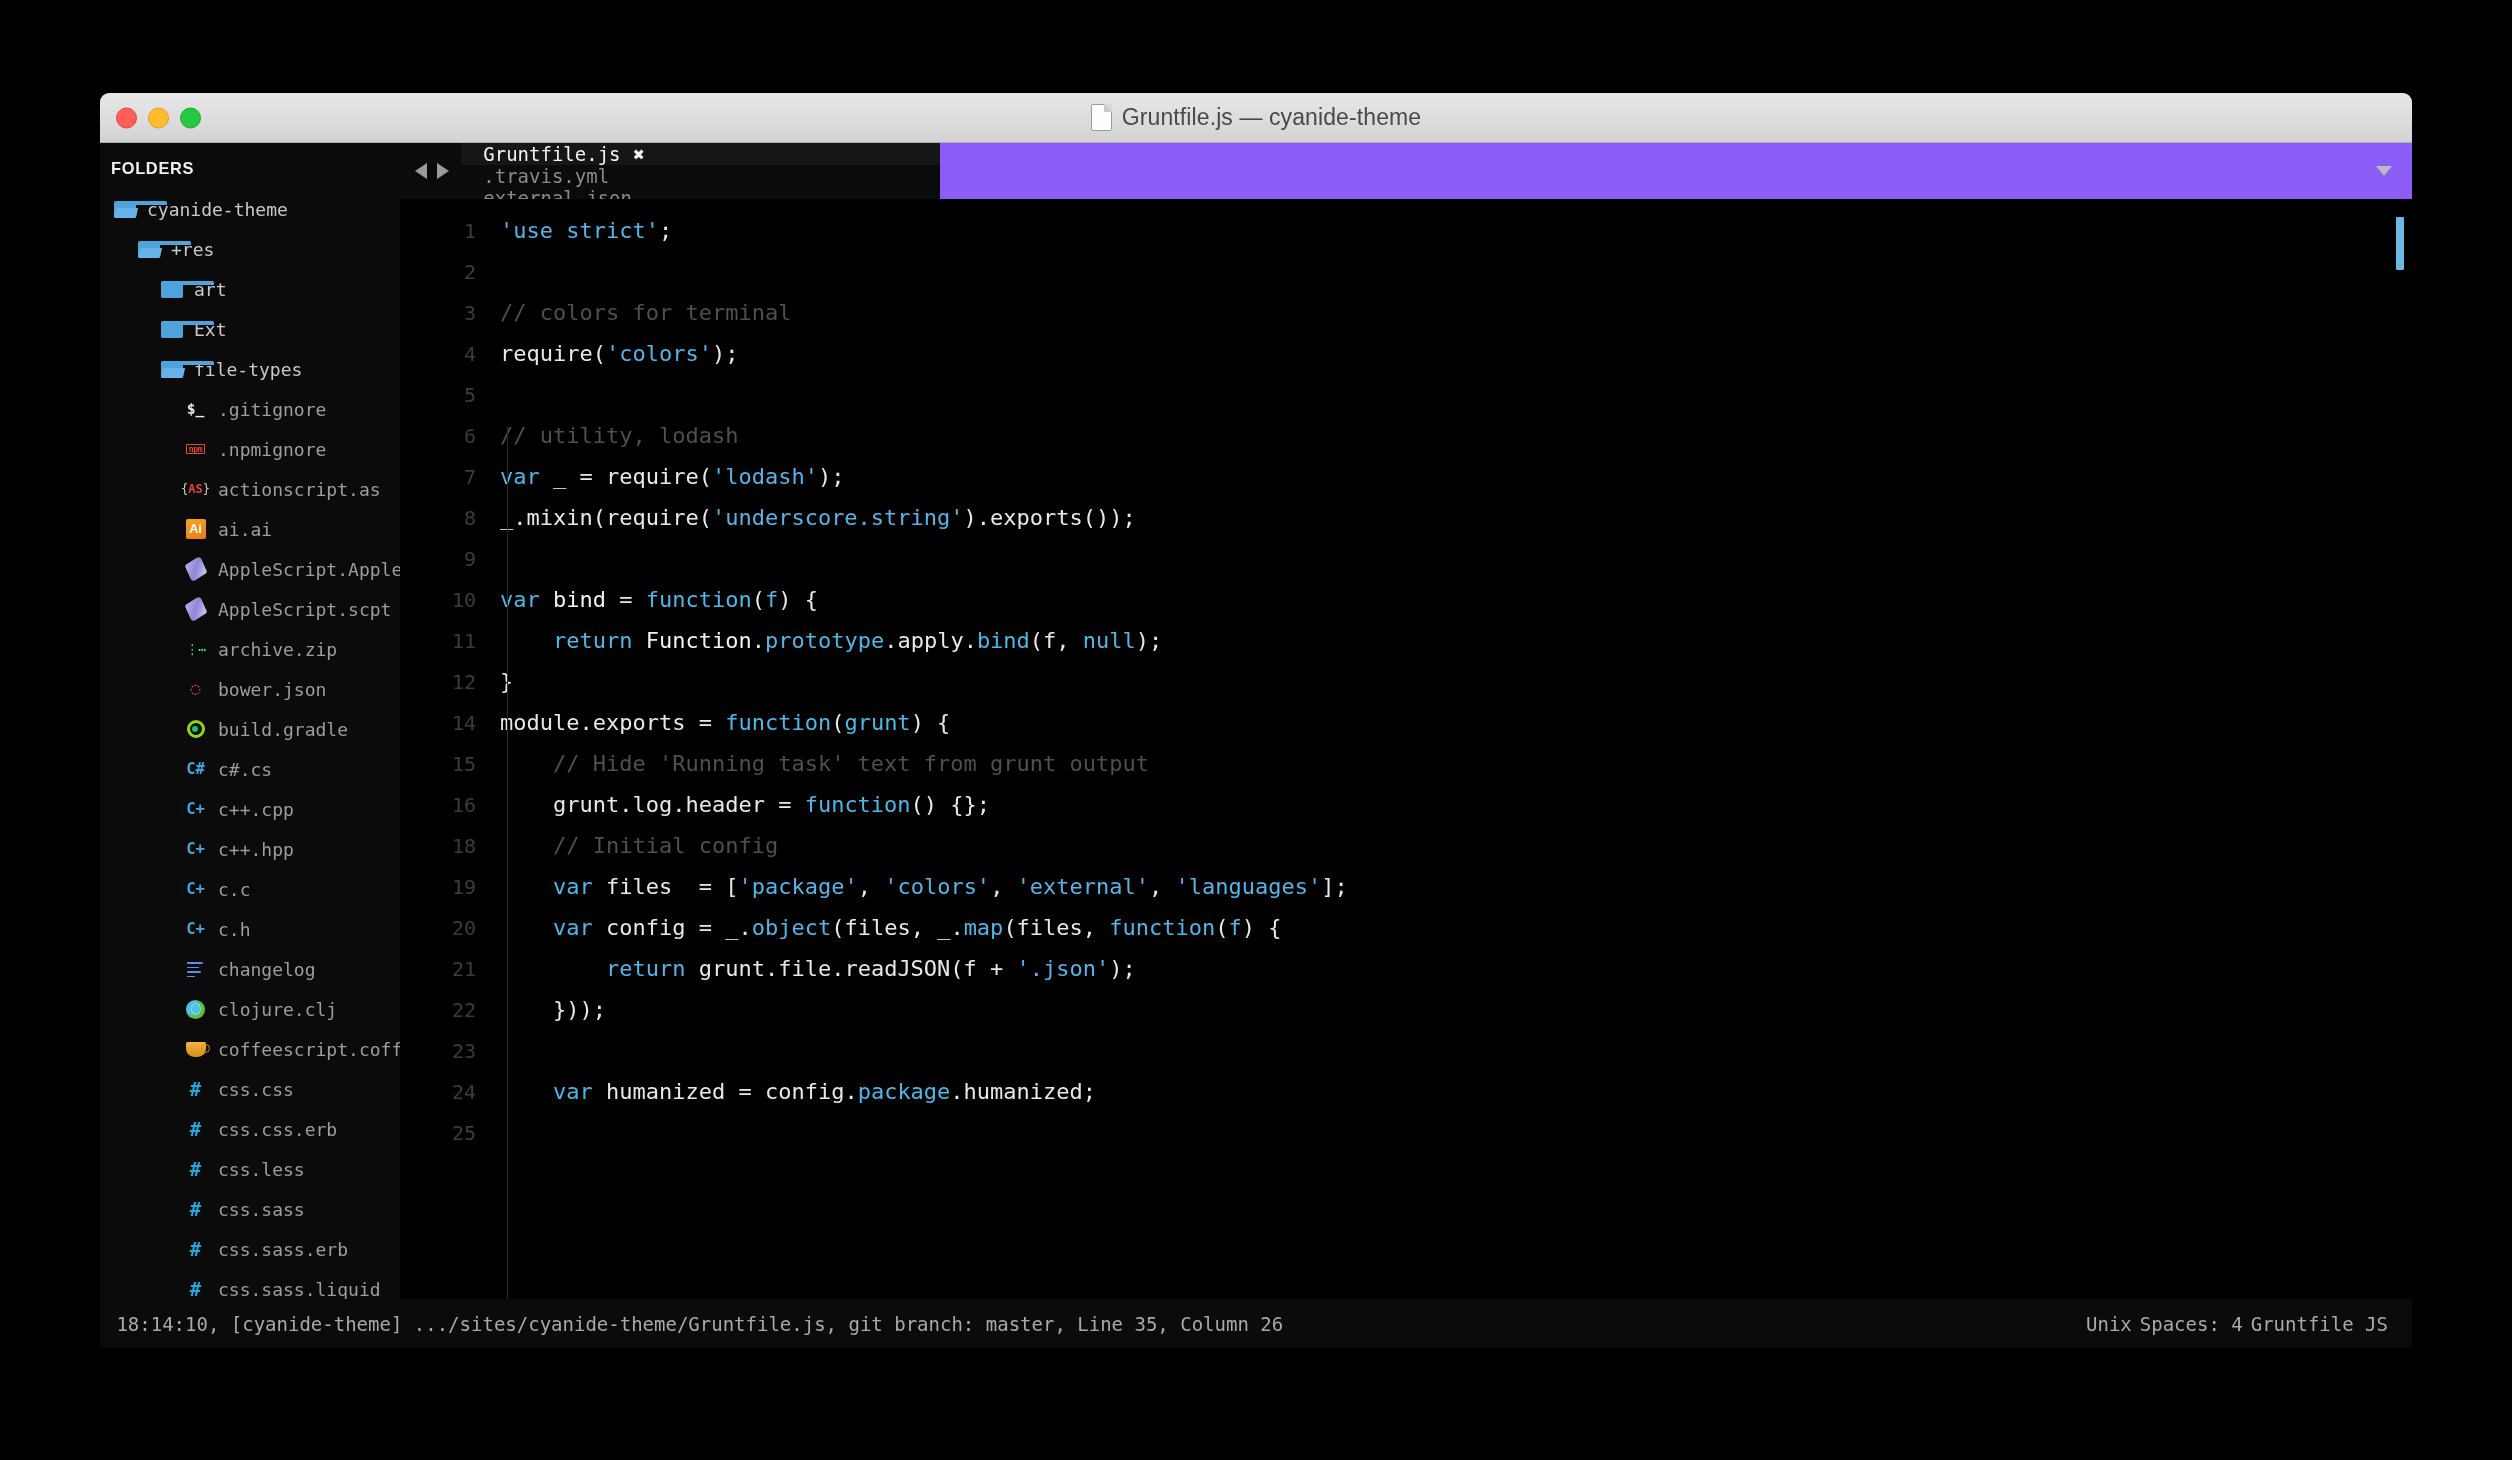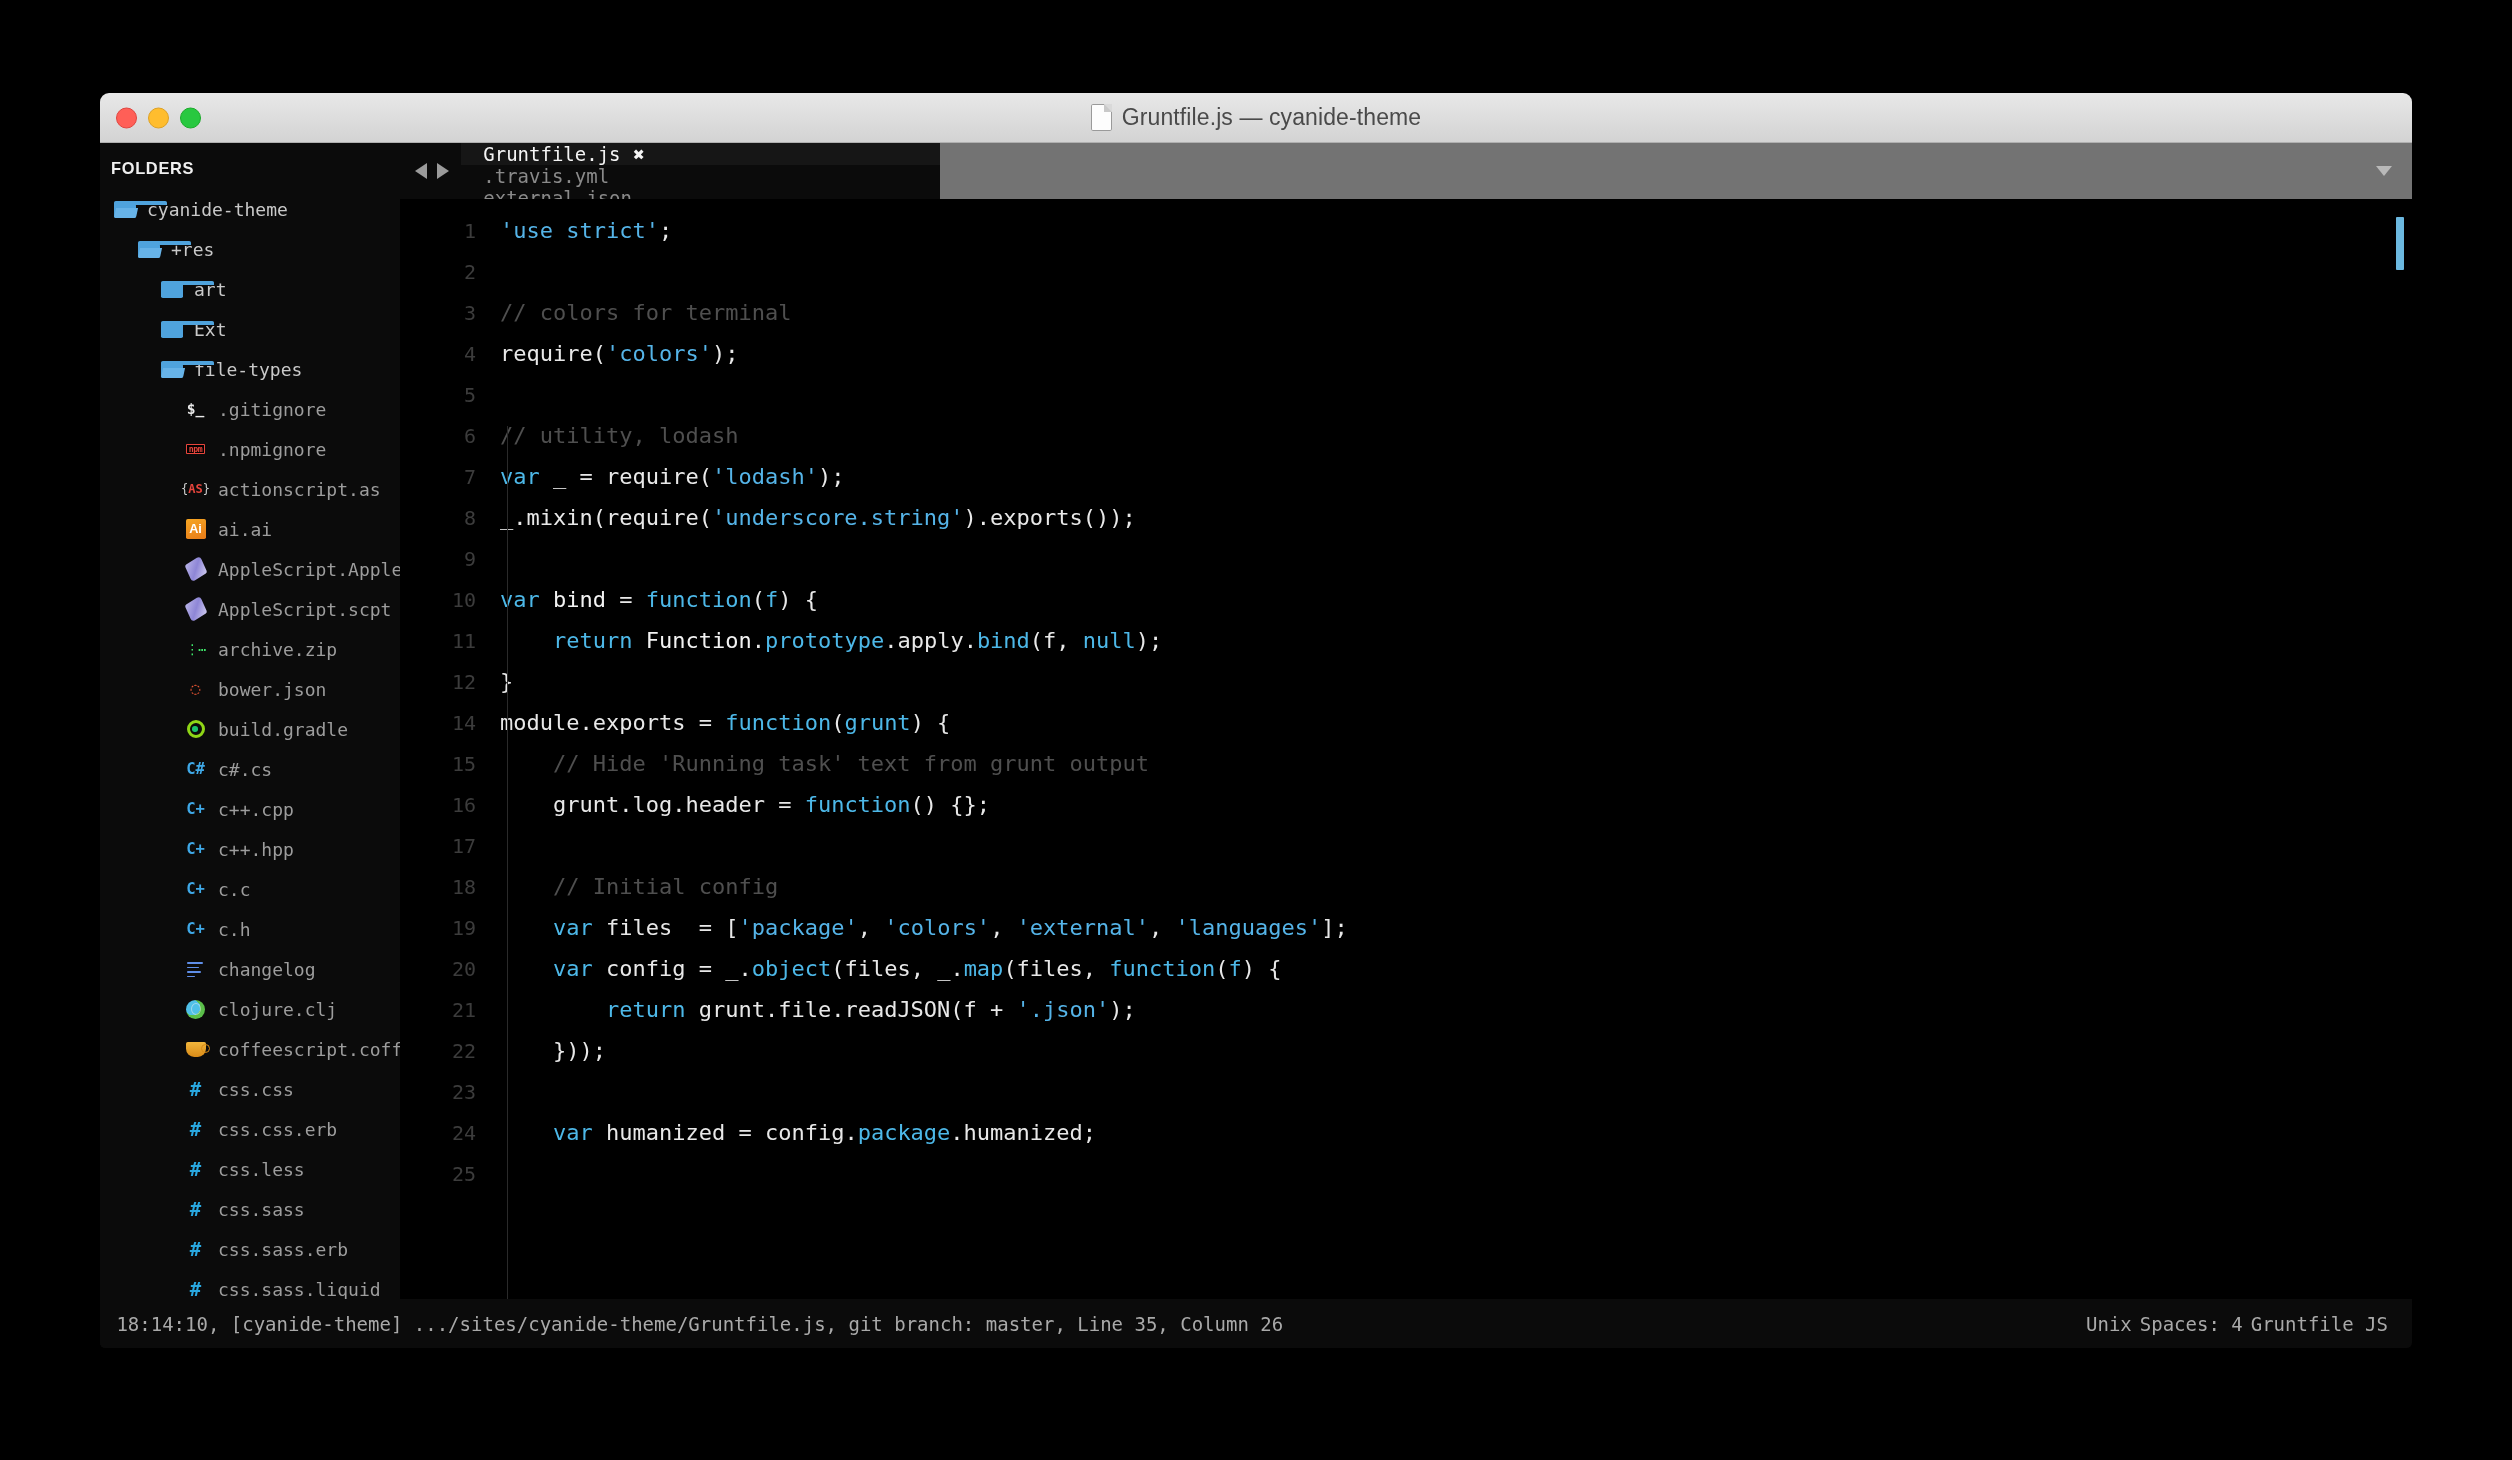--- a/index.html
+++ b/index.html
@@ -208,21 +208,21 @@
   #editor-pane {
     flex: 1 1 auto;
     position: relative;
     background: #000000;
     display: flex;
     flex-direction: column;
     overflow: hidden;
   }
   #tabbar {
     height: 56px;
-    background: #737373;
+    background: #8b5cf6;
     display: flex;
     align-items: stretch;
     position: relative;
     flex: 0 0 56px;
   }
   #tab-nav {
     display: flex; align-items: center; gap: 10px;
     padding: 0 12.7px 0 14.6px;
     background: #0b0b0b;
   }
@@ -606,21 +606,20 @@
               <div class="code-line"><span class="gutter">6</span><span class="ctext"><span class="s-com">// utility, lodash</span></span></div>
               <div class="code-line"><span class="gutter">7</span><span class="ctext"><span class="s-key">var</span><span class="s-pl"> _ = require(</span><span class="s-str">'lodash'</span><span class="s-pl">);</span></span></div>
               <div class="code-line"><span class="gutter">8</span><span class="ctext"><span class="s-pl">_.mixin(require(</span><span class="s-str">'underscore.string'</span><span class="s-pl">).exports());</span></span></div>
               <div class="code-line"><span class="gutter">9</span><span class="ctext"></span></div>
               <div class="code-line"><span class="gutter">10</span><span class="ctext"><span class="s-key">var</span><span class="s-pl"> </span><span class="s-wht">bind</span><span class="s-pl"> = </span><span class="s-fn">function</span><span class="s-pl">(</span><span class="s-prop">f</span><span class="s-pl">) {</span></span></div>
               <div class="code-line"><span class="gutter">11</span><span class="ctext"><span class="s-pl">    </span><span class="s-key">return</span><span class="s-pl"> </span><span class="s-wht">Function</span><span class="s-pl">.</span><span class="s-prop">prototype</span><span class="s-pl">.apply.</span><span class="s-prop">bind</span><span class="s-pl">(f, </span><span class="s-key">null</span><span class="s-pl">);</span></span></div>
               <div class="code-line"><span class="gutter">12</span><span class="ctext"><span class="s-pl">}</span></span></div>
               <div class="code-line"><span class="gutter">14</span><span class="ctext"><span class="s-pl">module.exports = </span><span class="s-fn">function</span><span class="s-pl">(</span><span class="s-prop">grunt</span><span class="s-pl">) {</span></span></div>
               <div class="code-line"><span class="gutter">15</span><span class="ctext"><span class="s-com">    // Hide 'Running task' text from grunt output</span></span></div>
               <div class="code-line"><span class="gutter">16</span><span class="ctext"><span class="s-pl">    grunt.log.header = </span><span class="s-fn">function</span><span class="s-pl">() {};</span></span></div>
-              <div class="code-line"><span class="gutter">17</span><span class="ctext"></span></div>
               <div class="code-line"><span class="gutter">18</span><span class="ctext"><span class="s-com">    // Initial config</span></span></div>
               <div class="code-line"><span class="gutter">19</span><span class="ctext"><span class="s-pl">    </span><span class="s-key">var</span><span class="s-pl"> files  = [</span><span class="s-str">'package'</span><span class="s-pl">, </span><span class="s-str">'colors'</span><span class="s-pl">, </span><span class="s-str">'external'</span><span class="s-pl">, </span><span class="s-str">'languages'</span><span class="s-pl">];</span></span></div>
               <div class="code-line"><span class="gutter">20</span><span class="ctext"><span class="s-pl">    </span><span class="s-key">var</span><span class="s-pl"> config = _.</span><span class="s-prop">object</span><span class="s-pl">(files, _.</span><span class="s-prop">map</span><span class="s-pl">(files, </span><span class="s-fn">function</span><span class="s-pl">(</span><span class="s-prop">f</span><span class="s-pl">) {</span></span></div>
               <div class="code-line"><span class="gutter">21</span><span class="ctext"><span class="s-pl">        </span><span class="s-key">return</span><span class="s-pl"> grunt.file.readJSON(f + </span><span class="s-str">'.json'</span><span class="s-pl">);</span></span></div>
               <div class="code-line"><span class="gutter">22</span><span class="ctext"><span class="s-pl">    }));</span></span></div>
               <div class="code-line"><span class="gutter">23</span><span class="ctext"></span></div>
               <div class="code-line"><span class="gutter">24</span><span class="ctext"><span class="s-pl">    </span><span class="s-key">var</span><span class="s-pl"> humanized = config.</span><span class="s-prop">package</span><span class="s-pl">.humanized;</span></span></div>
               <div class="code-line"><span class="gutter">25</span><span class="ctext"></span></div>
             </div>
           <div id="indent-guide"></div>

